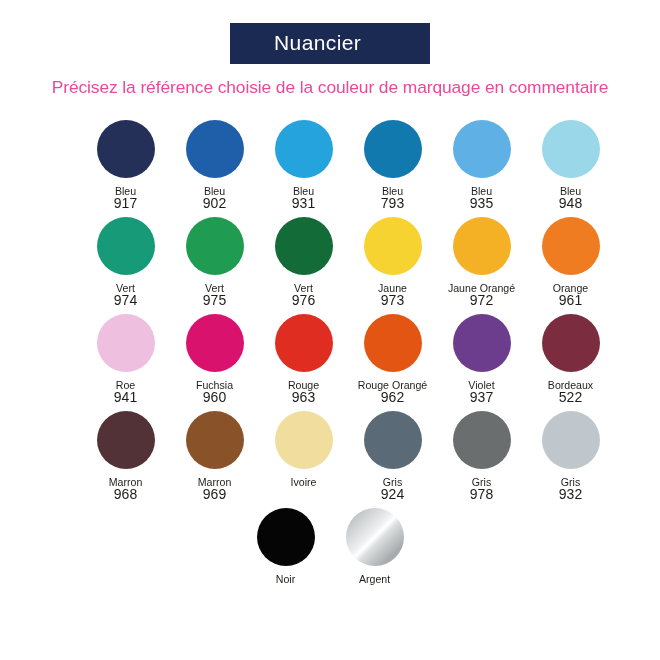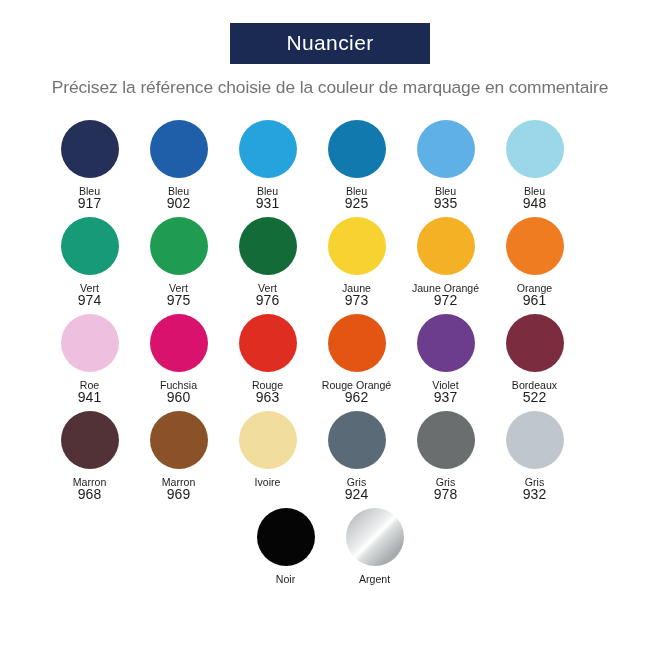--- a/index.html
+++ b/index.html
@@ -32,41 +32,40 @@
     padding-top: 23px;
   }
   .title-badge {
     background: #1b2a52;
     color: #ffffff;
     font-size: 21px;
     font-weight: 400;
     letter-spacing: 0.4px;
     padding: 8px 44px 10px 44px;
     line-height: 1.1;
-    text-align: center;
     min-width: 200px;
   }
 
   .subtitle {
     text-align: center;
-    color: #737373;
+    color: #ec4899;
     font-size: 17.4px;
     font-weight: 400;
     letter-spacing: -0.1px;
     margin-top: 13px;
   }
 
   
   .grid {
     margin-top: 22px;
     padding: 0 45px;
   }
   .row {
     display: flex;
-    justify-content: flex-start;
+    justify-content: flex-end;
     height: 97px;
   }
   .row.centered {
     justify-content: center;
   }
   .cell {
     width: 89px;
     display: flex;
     flex-direction: column;
     align-items: center;
@@ -121,21 +120,21 @@
           <div class="code">902</div>
         </div>
         <div class="cell">
           <div class="swatch" style="background: rgb(37, 163, 221);"></div>
           <div class="label">Bleu</div>
           <div class="code">931</div>
         </div>
         <div class="cell">
           <div class="swatch" style="background: rgb(17, 121, 174);"></div>
           <div class="label">Bleu</div>
-          <div class="code">925</div>
+          <div class="code">793</div>
         </div>
         <div class="cell">
           <div class="swatch" style="background: rgb(95, 176, 229);"></div>
           <div class="label">Bleu</div>
           <div class="code">935</div>
         </div>
         <div class="cell">
           <div class="swatch" style="background: rgb(154, 215, 232);"></div>
           <div class="label">Bleu</div>
           <div class="code">948</div>

